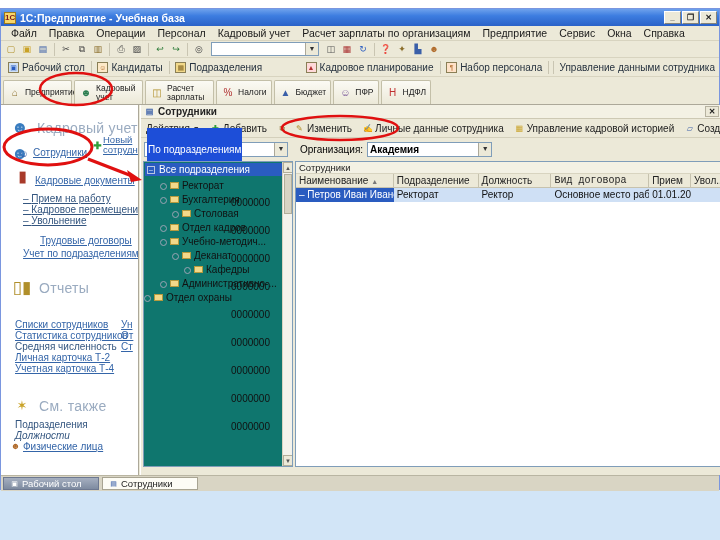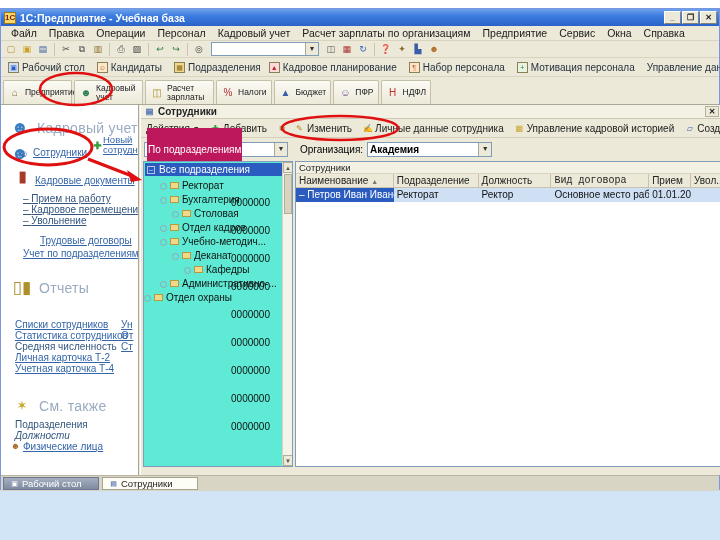--- a/index.html
+++ b/index.html
@@ -66,23 +66,23 @@
   .ewin-close { position:absolute; right:2px; top:1px; width:14px; height:11px; font-size:8px; line-height:10px; text-align:center;
     background:#ece9d8; border:1px solid #b6b2a0; }
   .etoolbar { position:absolute; left:0; top:14px; width:100%; height:19px; background:#ece9d8; border-bottom:1px solid #d4d0bc;
     display:flex; align-items:center; font-size:10px; color:#222; padding-left:2px; white-space:nowrap; overflow:hidden; }
   .ebtn { display:flex; align-items:center; gap:2px; padding:1px 3px; }
   .mini-ico { width:11px; height:11px; font-size:8px; line-height:10px; text-align:center; border:1px solid transparent; }
   .caret { font-size:7px; color:#333; margin-left:1px; }
 
   .efilters { position:absolute; left:0; top:34px; width:100%; height:20px; background:#ece9d8; display:flex; align-items:center; font-size:10px; }
   .fcombo { height:15px; background:#fff; border:1px solid #7f9db9; position:relative; font-size:10px; line-height:13px; padding-left:2px; }
-  .sel-text { background:#be185d; color:#fff; padding:16px 1px; }
-
-  .tree { position:absolute; left:2px; top:56px; width:150px; height:306px; background:#5eead4; border:1px solid #7f9db9; overflow:hidden; }
+  .sel-text { background:#1d4ed8; color:#fff; padding:16px 1px; }
+
+  .tree { position:absolute; left:2px; top:56px; width:150px; height:306px; background:#0f766e; border:1px solid #7f9db9; overflow:hidden; }
   .tree-root { position:absolute; left:1px; top:1px; width:139px; height:13px; background:#2a5cc0; color:#fff; font-size:10px; line-height:13px; padding-left:14px; }
   .rootbox { position:absolute; left:2px; top:3px; width:8px; height:8px; border:1px solid #b9c6e2; font-size:7px; line-height:6px; text-align:center; color:#dfe8f8; }
   .tree-row { position:absolute; height:14px; font-size:10px; line-height:14px; color:#111; white-space:nowrap; width:138px; }
   .circ { display:inline-block; width:7px; height:7px; border:1.5px solid #9aa4b4; border-radius:50%; margin-right:3px; vertical-align:-1px; }
   .fold { display:inline-block; width:9px; height:7px; background:#f2d98a; border:1px solid #b59a3e; margin-right:3px; }
   .tcode { position:absolute; right:12px; font-size:10px; color:#111; }
   .vscroll { position:absolute; right:0; top:0; width:10px; height:100%; background:#f4f3ec; border-left:1px solid #d8d4c0; }
   .vthumb { position:absolute; left:1px; top:12px; width:8px; height:40px; background:#d8d4c4; border:1px solid #b2ae9a; }
   .sbtn { position:absolute; left:0; width:10px; height:11px; background:#ece9d8; border:1px solid #b2ae9a; font-size:6px; text-align:center; line-height:10px; color:#555; }
 
@@ -185,24 +185,20 @@
       <span class="nav-btn">
         <span class="nav-ico" style="background:#ffd9d9;color:#b03030">▲</span>
         <span>Кадровое планирование</span>
       </span>
         <span class="tsep"></span>
       <span class="nav-btn">
         <span class="nav-ico" style="background:#ffe2c8;color:#b06a2a">¶</span>
         <span>Набор персонала</span>
       </span>
         <span class="tsep"></span>
-      <span class="nav-btn">
-        <span class="nav-ico" style="background:#e8f3e0;color:#2f7d3a">+</span>
-        <span>Мотивация персонала</span>
-      </span>
         <span class="tsep"></span>
       <span class="nav-btn">
         <span>Управление данными сотрудника</span>
       </span>
 
     </div>
 
     <div class="tabsbar">
       <span class="dtab">
         <span class="dtab-ico" style="color:#8a6d2a">⌂</span>

